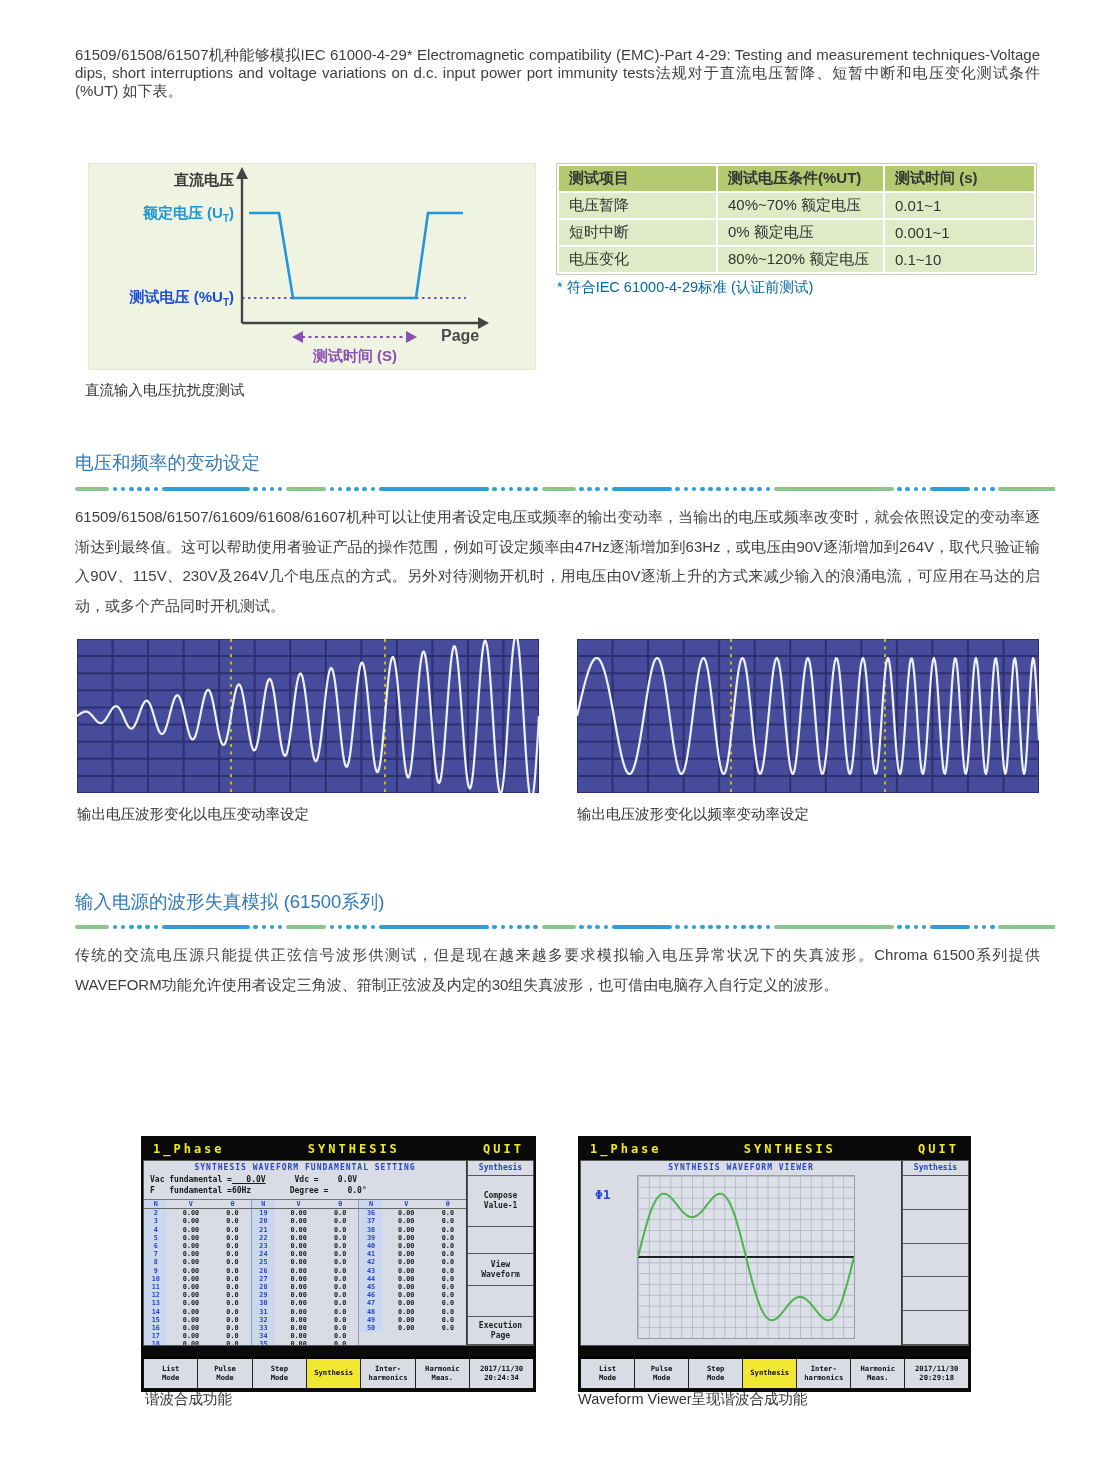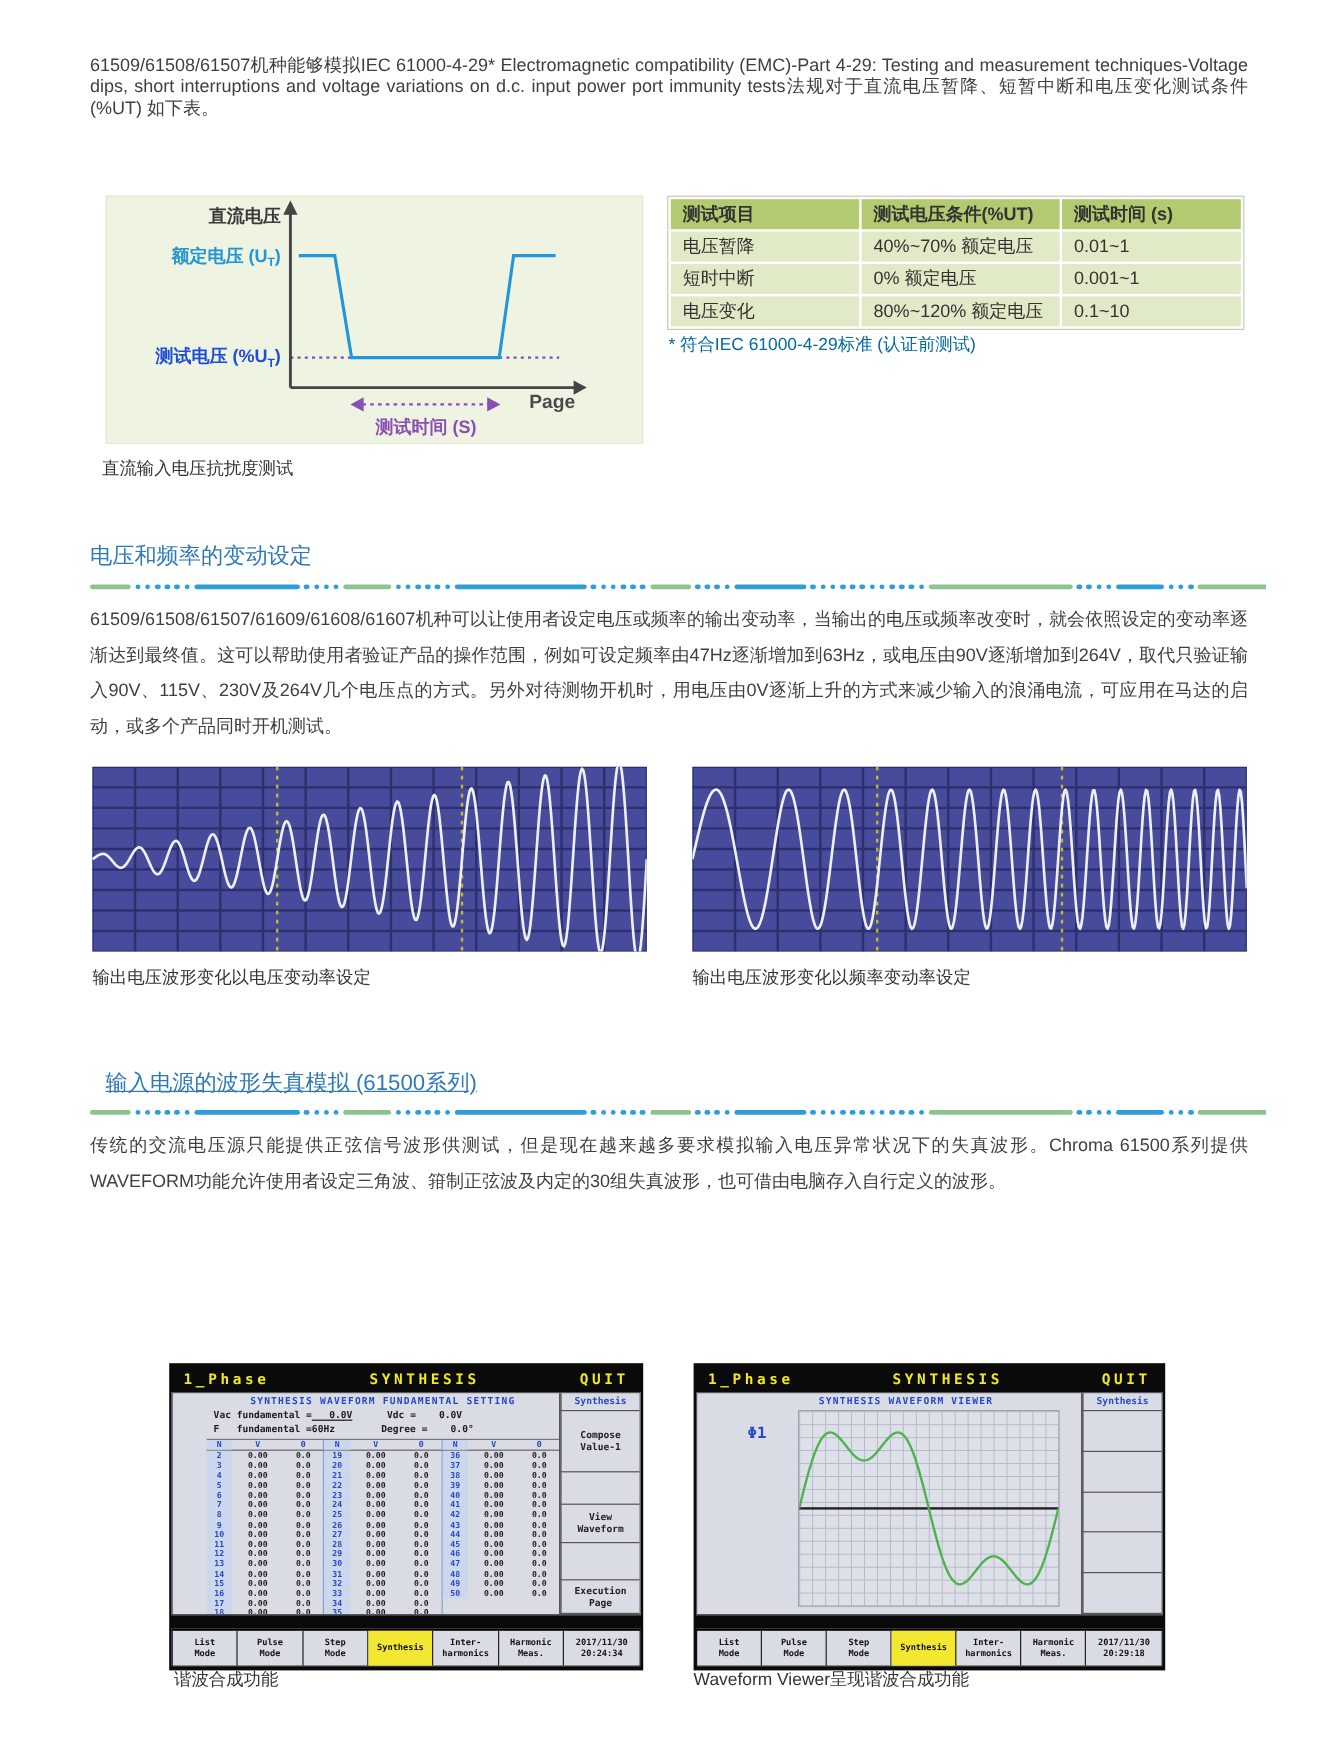--- a/index.html
+++ b/index.html
@@ -23,21 +23,21 @@
   #ttab{border-spacing:2px;outline:1px solid #c6ccb4;font-size:15px;color:#333;}
   #ttab th{background:#b3ca70;font-weight:bold;text-align:left;padding:2px 10px;height:21px;}
   #ttab td{background:#e0eac7;padding:2px 10px;height:21px;}
   
   .scope{width:462px;height:154px;}
   
   .scr{background:#0a0a0a;padding:2px 2px 3px 2px;}
   .tbar{height:22px;display:flex;justify-content:space-between;align-items:center;padding:0 10px;
         color:#f2ea1c;font-family:"DejaVu Sans Mono",monospace;font-weight:bold;font-size:12px;letter-spacing:3px;}
   .content{position:relative;height:184px;background:#d9dce4;border:1px solid #555;display:flex;
-        font-family:"DejaVu Sans Mono",monospace;padding-left:28px;}
+        font-family:"DejaVu Sans Mono",monospace;}
   .main{flex:1;position:relative;border-right:1px solid #333;overflow:hidden;}
   .p-title{text-align:center;color:#2846c8;font-weight:bold;font-size:8px;letter-spacing:1px;padding-top:2px;}
   .p-params{font-weight:bold;font-size:8px;color:#1a1a1a;padding:2px 6px 3px 6px;border-bottom:1px solid #777;
         white-space:pre;line-height:11px;}
   .p-params .uv{text-decoration:underline;}
   .h-head,.h-row{display:flex;font-weight:bold;font-size:6.8px;line-height:8.2px;}
   .h-head{border-bottom:1px solid #666;color:#2846c8;}
   .grp{width:33.33%;display:flex;}
   .grp+.grp{border-left:1px solid #8aa0cc;}
   .cn{width:22%;text-align:center;}
@@ -244,21 +244,21 @@
         <line x1="0" y1="136.88" x2="462" y2="136.88" stroke="#2c306e" stroke-width="2"></line>
         <line x1="0" y1="153.99" x2="462" y2="153.99" stroke="#2c306e" stroke-width="2"></line>
         <line x1="154" y1="0" x2="154" y2="154" stroke="#c8b71e" stroke-width="2" stroke-dasharray="3,4.5"></line>
         <line x1="308" y1="0" x2="308" y2="154" stroke="#c8b71e" stroke-width="2" stroke-dasharray="3,4.5"></line>
         <path d="M0.0,77.0L1.0,72.7L2.0,68.4L3.0,64.1L4.0,59.8L5.0,55.6L6.0,51.5L7.0,47.5L8.0,43.7L9.0,40.0L10.0,36.6L11.0,33.4L12.0,30.4L13.0,27.8L14.0,25.4L15.0,23.4L16.0,21.7L17.0,20.5L18.0,19.6L19.0,19.1L20.0,19.0L21.0,19.4L22.0,20.2L23.0,21.5L24.0,23.1L25.0,25.3L26.0,27.8L27.0,30.8L28.0,34.1L29.0,37.8L30.0,41.9L31.0,46.3L32.0,51.0L33.0,56.0L34.0,61.2L35.0,66.5L36.0,72.0L37.0,77.5L38.0,83.1L39.0,88.7L40.0,94.2L41.0,99.5L42.0,104.7L43.0,109.6L44.0,114.2L45.0,118.5L46.0,122.4L47.0,125.8L48.0,128.8L49.0,131.2L50.0,133.0L51.0,134.3L52.0,134.9L53.0,134.9L54.0,134.3L55.0,133.0L56.0,131.0L57.0,128.4L58.0,125.2L59.0,121.4L60.0,117.1L61.0,112.2L62.0,106.9L63.0,101.2L64.0,95.1L65.0,88.8L66.0,82.4L67.0,75.8L68.0,69.2L69.0,62.6L70.0,56.2L71.0,50.1L72.0,44.3L73.0,38.9L74.0,34.0L75.0,29.7L76.0,26.1L77.0,23.1L78.0,20.9L79.0,19.6L80.0,19.0L81.0,19.3L82.0,20.5L83.0,22.5L84.0,25.4L85.0,29.1L86.0,33.6L87.0,38.7L88.0,44.5L89.0,50.9L90.0,57.7L91.0,64.8L92.0,72.2L93.0,79.7L94.0,87.2L95.0,94.5L96.0,101.6L97.0,108.3L98.0,114.4L99.0,120.0L100.0,124.8L101.0,128.7L102.0,131.8L103.0,133.9L104.0,134.9L105.0,134.8L106.0,133.7L107.0,131.5L108.0,128.3L109.0,124.1L110.0,118.9L111.0,112.9L112.0,106.2L113.0,98.8L114.0,91.0L115.0,82.9L116.0,74.6L117.0,66.3L118.0,58.2L119.0,50.5L120.0,43.3L121.0,36.8L122.0,31.1L123.0,26.4L124.0,22.8L125.0,20.3L126.0,19.1L127.0,19.2L128.0,20.6L129.0,23.2L130.0,27.1L131.0,32.1L132.0,38.2L133.0,45.3L134.0,53.1L135.0,61.5L136.0,70.3L137.0,79.3L138.0,88.3L139.0,97.0L140.0,105.3L141.0,112.9L142.0,119.6L143.0,125.3L144.0,129.8L145.0,133.0L146.0,134.7L147.0,134.9L148.0,133.6L149.0,130.9L150.0,126.6L151.0,121.1L152.0,114.3L153.0,106.5L154.0,97.9L155.0,88.7L156.0,79.1L157.0,69.4L158.0,59.9L159.0,50.8L160.0,42.5L161.0,35.1L162.0,28.9L163.0,24.1L164.0,20.8L165.0,19.2L166.0,19.3L167.0,21.1L168.0,24.6L169.0,29.7L170.0,36.2L171.0,44.0L172.0,52.9L173.0,62.6L174.0,72.7L175.0,83.0L176.0,93.2L177.0,102.9L178.0,111.7L179.0,119.5L180.0,125.9L181.0,130.7L182.0,133.8L183.0,135.0L184.0,134.2L185.0,131.5L186.0,127.0L187.0,120.7L188.0,112.9L189.0,103.9L190.0,93.8L191.0,83.2L192.0,72.3L193.0,61.5L194.0,51.3L195.0,41.9L196.0,33.8L197.0,27.2L198.0,22.5L199.0,19.7L200.0,19.0L201.0,20.5L202.0,24.2L203.0,29.8L204.0,37.2L205.0,46.2L206.0,56.4L207.0,67.4L208.0,78.9L209.0,90.2L210.0,101.1L211.0,111.1L212.0,119.8L213.0,126.7L214.0,131.7L215.0,134.5L216.0,134.9L217.0,132.9L218.0,128.7L219.0,122.3L220.0,113.9L221.0,104.0L222.0,92.9L223.0,81.2L224.0,69.2L225.0,57.5L226.0,46.6L227.0,37.0L228.0,29.1L229.0,23.4L230.0,19.9L231.0,19.0L232.0,20.7L233.0,24.9L234.0,31.5L235.0,40.2L236.0,50.6L237.0,62.2L238.0,74.6L239.0,87.1L240.0,99.1L241.0,110.2L242.0,119.7L243.0,127.2L244.0,132.3L245.0,134.8L246.0,134.5L247.0,131.4L248.0,125.6L249.0,117.5L250.0,107.3L251.0,95.6L252.0,82.9L253.0,69.9L254.0,57.3L255.0,45.6L256.0,35.4L257.0,27.4L258.0,21.9L259.0,19.2L260.0,19.6L261.0,22.9L262.0,29.1L263.0,37.8L264.0,48.7L265.0,61.1L266.0,74.3L267.0,87.8L268.0,100.7L269.0,112.3L270.0,122.0L271.0,129.3L272.0,133.7L273.0,135.0L274.0,133.0L275.0,127.9L276.0,119.9L277.0,109.4L278.0,97.1L279.0,83.6L280.0,69.7L281.0,56.1L282.0,43.8L283.0,33.3L284.0,25.4L285.0,20.6L286.0,19.0L287.0,20.9L288.0,26.2L289.0,34.5L290.0,45.4L291.0,58.3L292.0,72.3L293.0,86.7L294.0,100.5L295.0,112.8L296.0,123.0L297.0,130.3L298.0,134.3L299.0,134.7L300.0,131.4L301.0,124.7L302.0,114.9L303.0,102.6L304.0,88.7L305.0,73.9L306.0,59.4L307.0,45.9L308.0,34.5L309.0,25.8L310.0,20.5L311.0,19.0L312.0,21.4L313.0,27.5L314.0,36.9L315.0,49.1L316.0,63.3L317.0,78.4L318.0,93.4L319.0,107.4L320.0,119.2L321.0,128.2L322.0,133.5L323.0,135.0L324.0,132.3L325.0,125.7L326.0,115.6L327.0,102.7L328.0,87.9L329.0,72.3L330.0,57.1L331.0,43.2L332.0,31.8L333.0,23.7L334.0,19.5L335.0,19.6L336.0,23.9L337.0,32.3L338.0,44.0L339.0,58.2L340.0,73.9L341.0,89.8L342.0,104.8L343.0,117.7L344.0,127.5L345.0,133.4L346.0,134.9L347.0,131.9L348.0,124.6L349.0,113.5L350.0,99.5L351.0,83.7L352.0,67.3L353.0,51.7L354.0,38.1L355.0,27.5L356.0,21.0L357.0,19.0L358.0,21.8L359.0,29.1L360.0,40.3L361.0,54.6L362.0,70.8L363.0,87.6L364.0,103.5L365.0,117.2L366.0,127.5L367.0,133.6L368.0,134.8L369.0,131.2L370.0,122.8L371.0,110.5L372.0,95.3L373.0,78.4L374.0,61.4L375.0,45.7L376.0,32.8L377.0,23.7L378.0,19.3L379.0,20.1L380.0,25.9L381.0,36.4L382.0,50.5L383.0,67.0L384.0,84.5L385.0,101.3L386.0,116.0L387.0,127.0L388.0,133.5L389.0,134.8L390.0,130.7L391.0,121.6L392.0,108.3L393.0,92.0L394.0,74.3L395.0,56.8L396.0,41.2L397.0,29.0L398.0,21.3L399.0,19.0L400.0,22.3L401.0,30.9L402.0,44.0L403.0,60.3L404.0,78.3L405.0,96.2L406.0,112.3L407.0,124.8L408.0,132.7L409.0,135.0L410.0,131.5L411.0,122.5L412.0,108.9L413.0,92.0L414.0,73.6L415.0,55.5L416.0,39.6L417.0,27.5L418.0,20.5L419.0,19.3L420.0,24.1L421.0,34.5L422.0,49.3L423.0,67.1L424.0,85.9L425.0,103.9L426.0,119.0L427.0,129.6L428.0,134.7L429.0,133.5L430.0,126.3L431.0,113.7L432.0,97.1L433.0,78.3L434.0,59.3L435.0,42.2L436.0,29.0L437.0,21.0L438.0,19.2L439.0,23.8L440.0,34.4L441.0,49.8L442.0,68.2L443.0,87.7L444.0,106.0L445.0,121.1L446.0,131.1L447.0,135.0L448.0,132.2L449.0,123.0L450.0,108.5L451.0,90.4L452.0,70.6L453.0,51.5L454.0,35.5L455.0,24.2L456.0,19.2L457.0,21.0L458.0,29.5L459.0,43.6L460.0,61.8L461.0,81.8L462.0,101.3" fill="none" stroke="#eef0f8" stroke-width="2.2" stroke-linejoin="round"></path>
       </svg>
   </div>
   <div class="abs cap" style="left:77px;top:805px;">输出电压波形变化以电压变动率设定</div>
   <div class="abs cap" style="left:577px;top:805px;">输出电压波形变化以频率变动率设定</div>
 
-  <div class="abs sec-h" style="left:88px;top:889px;text-decoration:underline;">输入电源的波形失真模拟 (61500系列)</div>
+  <div class="abs sec-h" style="left:75px;top:889px;">输入电源的波形失真模拟 (61500系列)</div>
   <div class="abs divider" style="left:75px;top:924px;">
       <span class="dg" style="width: 34px;"></span>
       <span class="dot"></span>
       <span class="dot"></span>
       <span class="dot"></span>
       <span class="dot"></span>
       <span class="dot"></span>
       <span class="dot"></span>
       <span class="db" style="width: 88px;"></span>
       <span class="dot"></span>

